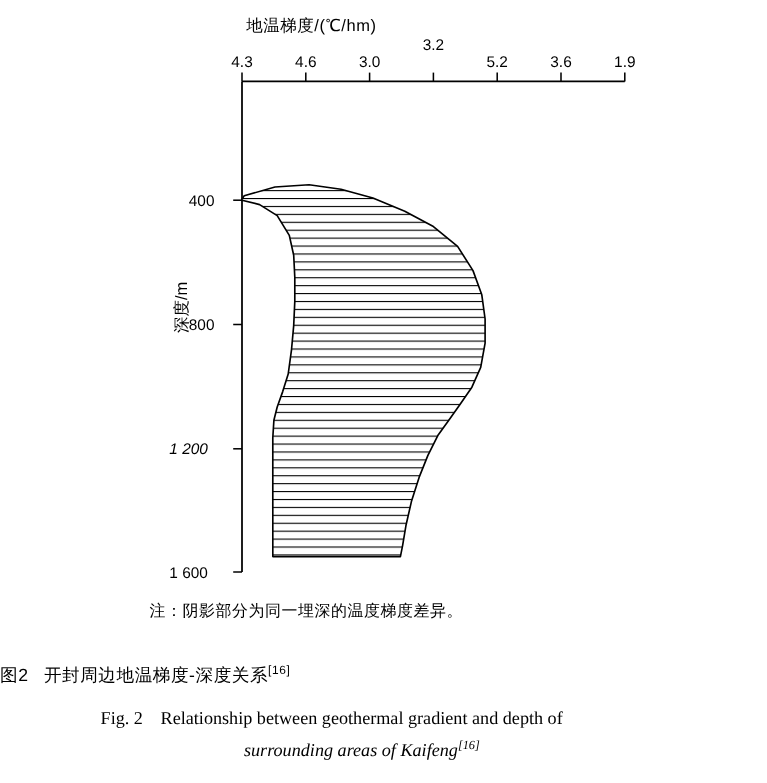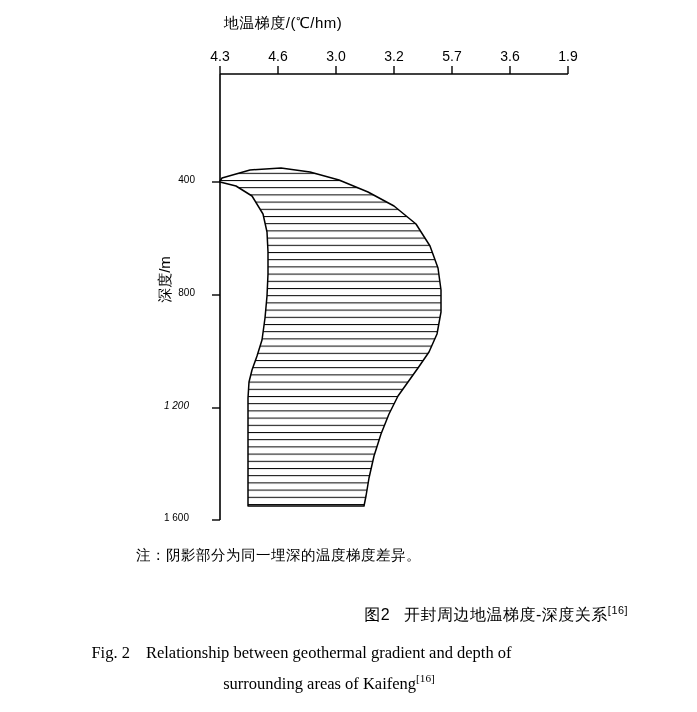--- a/index.html
+++ b/index.html
@@ -62,21 +62,21 @@
 
   .tick-x {
     position: absolute;
     font-size: 14px;
     font-family: "Liberation Sans", sans-serif;
     text-align: center;
     width: 46px;
   }
   .tick-y {
     position: absolute;
-    font-size: 10px;
+    font-size: 14px;
     font-family: "Liberation Sans", sans-serif;
     text-align: right;
     width: 60px;
   }
 
   
   .note {
     position: absolute;
     left: 0;
     top: 546px;
@@ -84,40 +84,41 @@
     text-align: center;
     font-size: 14.5px;
     font-family: "Liberation Sans", sans-serif;
     letter-spacing: 0.5px;
   }
   .cap-cn {
     position: absolute;
     left: 0;
     top: 604px;
     width: 628px;
-    text-align: right;
+    text-align: left;
     font-size: 16px;
     font-family: "Liberation Sans", sans-serif;
     letter-spacing: 0.5px;
   }
   .cap-en1 {
     position: absolute;
     left: 0;
     top: 643px;
     width: 603px;
     text-align: center;
     font-size: 16.5px;
   }
   .cap-en2 {
     position: absolute;
     left: 0;
     top: 672px;
     width: 658px;
     text-align: center;
     font-size: 16.5px;
+    font-style: italic;
   }
   sup {
     font-size: 0.68em;
     vertical-align: super;
   }
   .cap-num { margin-right: 14px; }
   .cap-label { margin-right: 16px; }
 </style>
 </head>
 <body>
@@ -126,22 +127,22 @@
 
   <div class="chart-wrap">
 
     <div class="axis-title-top">地温梯度/(℃/hm)</div>
 
     <div class="ylabel">深度/m</div>
 
     <div class="tick-x" style="left:197px; top:48px;">4.3</div>
     <div class="tick-x" style="left:255px; top:48px;">4.6</div>
     <div class="tick-x" style="left:313px; top:48px;">3.0</div>
-    <div class="tick-x" style="left:371px; top:48px;">3.2</div>
-    <div class="tick-x" style="left:429px; top:48px;">5.7</div>
+    <div class="tick-x" style="left:371px; top:32px;">3.2</div>
+    <div class="tick-x" style="left:429px; top:48px;">5.2</div>
     <div class="tick-x" style="left:487px; top:48px;">3.6</div>
     <div class="tick-x" style="left:545px; top:48px;">1.9</div>
 
     <div class="tick-y" style="left:135px; top:174px;">400</div>
     <div class="tick-y" style="left:135px; top:287px;">800</div>
     <div class="tick-y" style="left:129px; top:400px;font-style:italic;">1 200</div>
     <div class="tick-y" style="left:129px; top:512px;">1 600</div>
 
     <svg class="plot-svg" width="697" height="545" viewBox="0 0 697 545">
       <defs>

